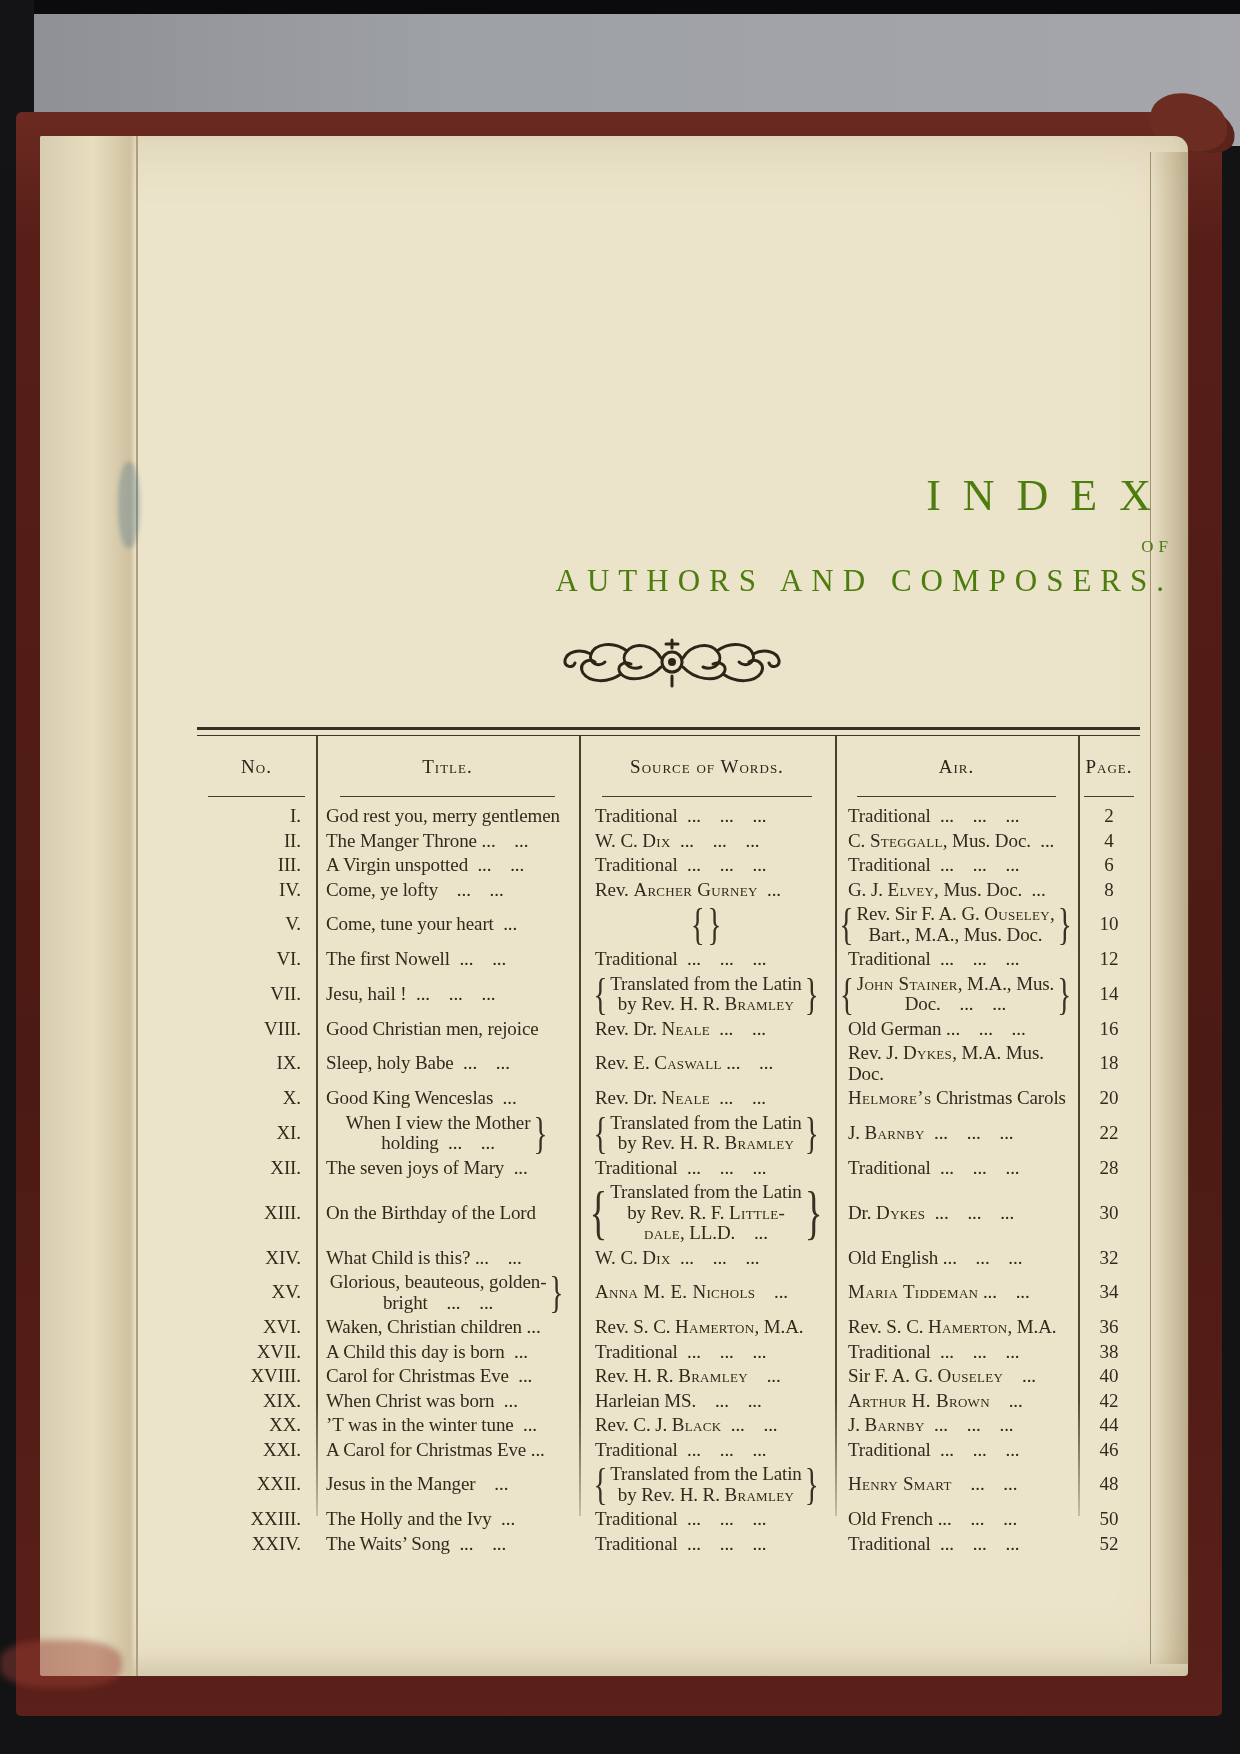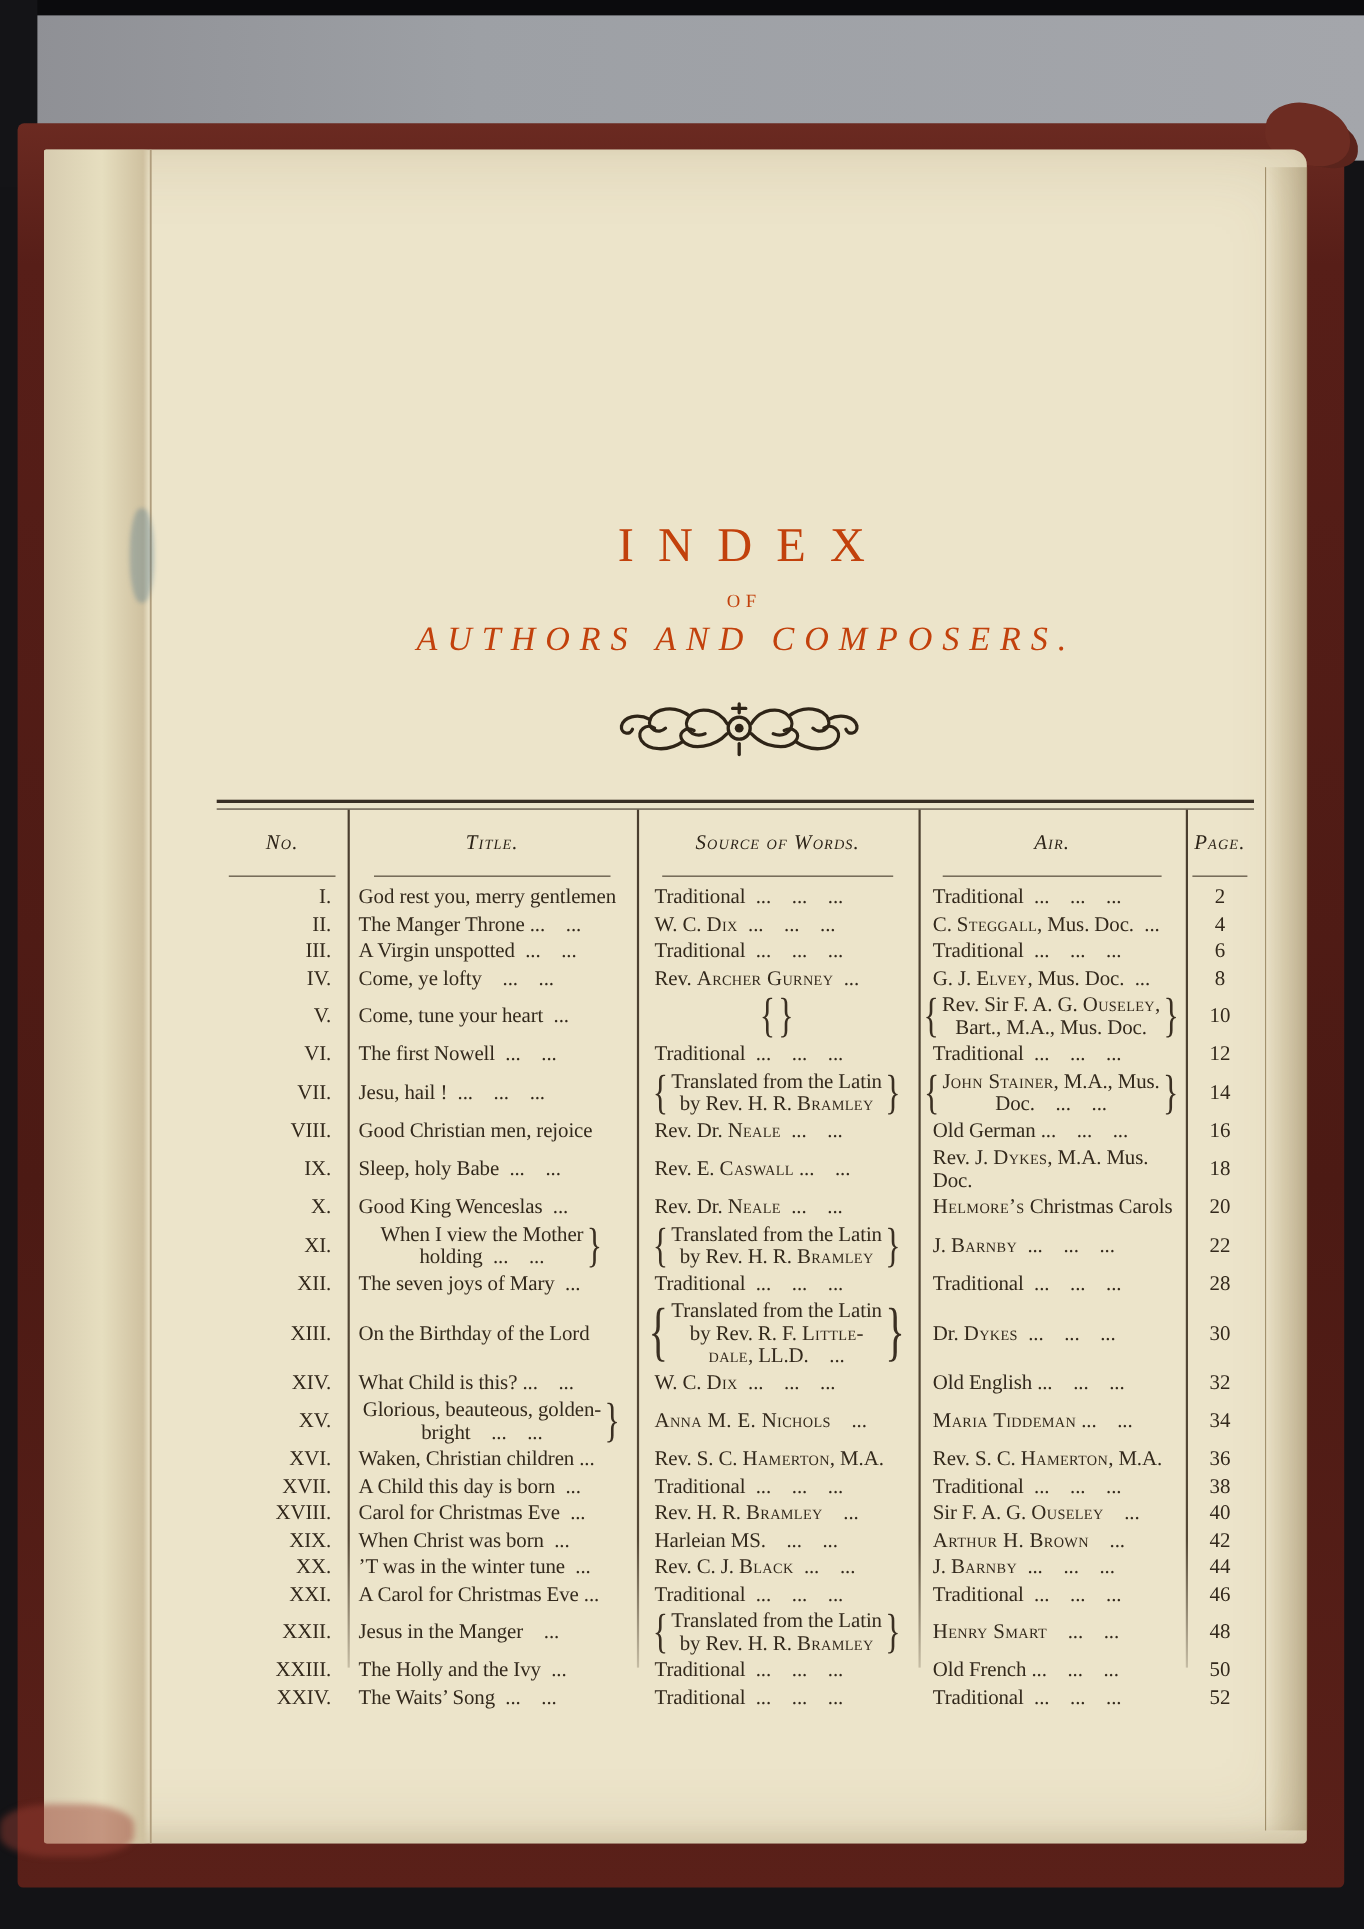--- a/index.html
+++ b/index.html
@@ -27,33 +27,33 @@
     background:linear-gradient(90deg,#d7ccb0,#e6debf 55%,#cfc1a0 94%,rgba(0,0,0,0));
     border-right:2px solid rgba(112,82,42,.38);border-radius:2px 0 0 3px;}
   .fore-edge{position:absolute;left:1150px;top:152px;width:38px;height:1512px;
     background:linear-gradient(90deg,rgba(0,0,0,0),rgba(158,138,92,.22) 40%,rgba(116,92,52,.32));
     border-left:1px solid rgba(122,100,58,.45);}
   .blue-smudge{position:absolute;left:118px;top:462px;width:22px;height:86px;
     background:rgba(66,108,134,.32);border-radius:45%;filter:blur(2px);}
   .red-smudge{position:absolute;left:0px;top:1640px;width:122px;height:48px;
     background:rgba(156,62,50,.45);border-radius:40%;filter:blur(3px);}
   
-  .heading-block{position:absolute;left:148px;width:1052px;text-align:center;color:#c2410c;}
+  .heading-block{position:absolute;left:121px;width:1052px;text-align:right;color:#4d7c0f;}
   .t-index{top:470px;font-size:44px;letter-spacing:22px;text-indent:22px;}
   .t-of{top:537px;font-size:17px;letter-spacing:5px;text-indent:5px;}
-  .t-sub{top:563px;font-size:31px;letter-spacing:9px;text-indent:9px;font-style:italic;}
+  .t-sub{top:563px;font-size:31px;letter-spacing:9px;text-indent:9px;}
   .ornament{position:absolute;left:557px;top:636px;width:230px;height:56px;}
   
   .idx-table{position:absolute;left:197px;top:727px;width:943px;height:795px;color:#33291c;}
   .topbar{height:5px;border-top:3px solid #382e23;border-bottom:1px solid #3d3327;}
   .vl{position:absolute;top:9px;width:2px;height:780px;
     background:linear-gradient(180deg,#4a3e2f,#554836 85%,rgba(85,72,54,.25));}
   .vl1{left:119px;} .vl2{left:382px;} .vl3{left:638px;} .vl4{left:881px;}
   .thead{display:grid;grid-template-columns:119px 263px 256px 243px 62px;height:61px;
-    align-items:center;font-style:italic;}
+    align-items:center;}
   .th{position:relative;text-align:center;font-size:19px;font-variant:small-caps;
     letter-spacing:1px;color:#2d2419;height:100%;display:flex;align-items:center;justify-content:center;}
   .th::after{content:"";position:absolute;left:9%;right:9%;bottom:0;border-bottom:1.4px solid #463b2c;}
   .tbody{margin-top:7px;}
   .trow{display:grid;grid-template-columns:119px 263px 256px 243px 62px;
     align-items:center;padding:2px 0;}
   .c{font-size:19px;line-height:20.5px;letter-spacing:-0.1px;}
   .c-no{text-align:right;padding-right:15px;}
   .c-title{padding-left:10px;padding-right:2px;}
   .c-source{padding-left:16px;padding-right:2px;}

